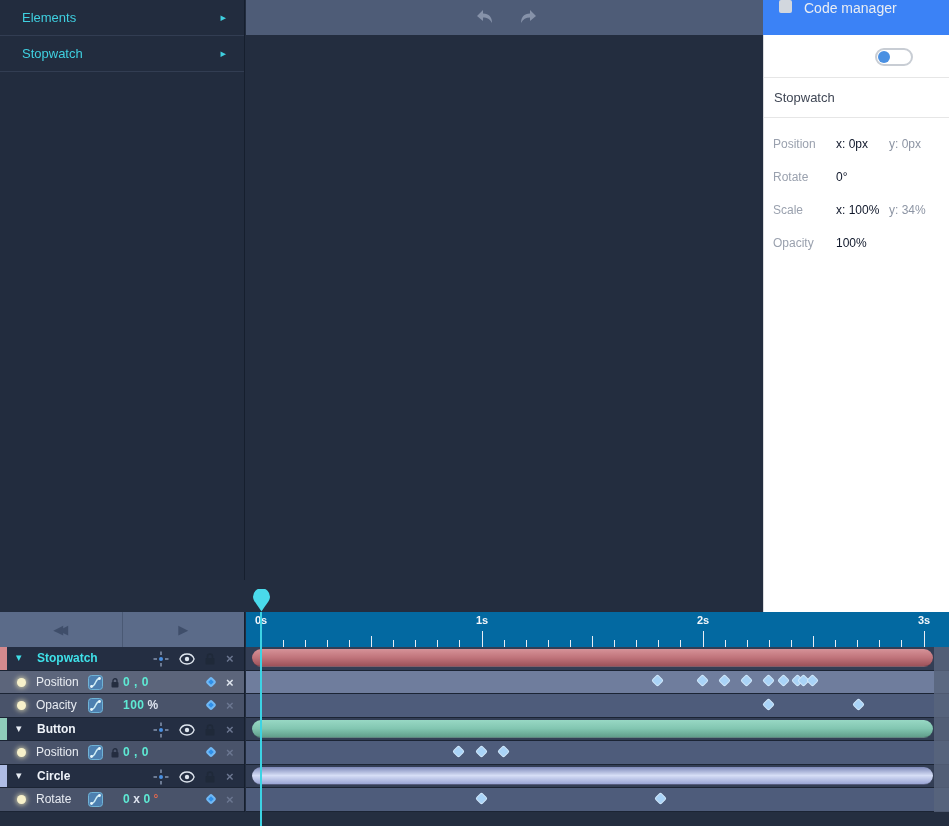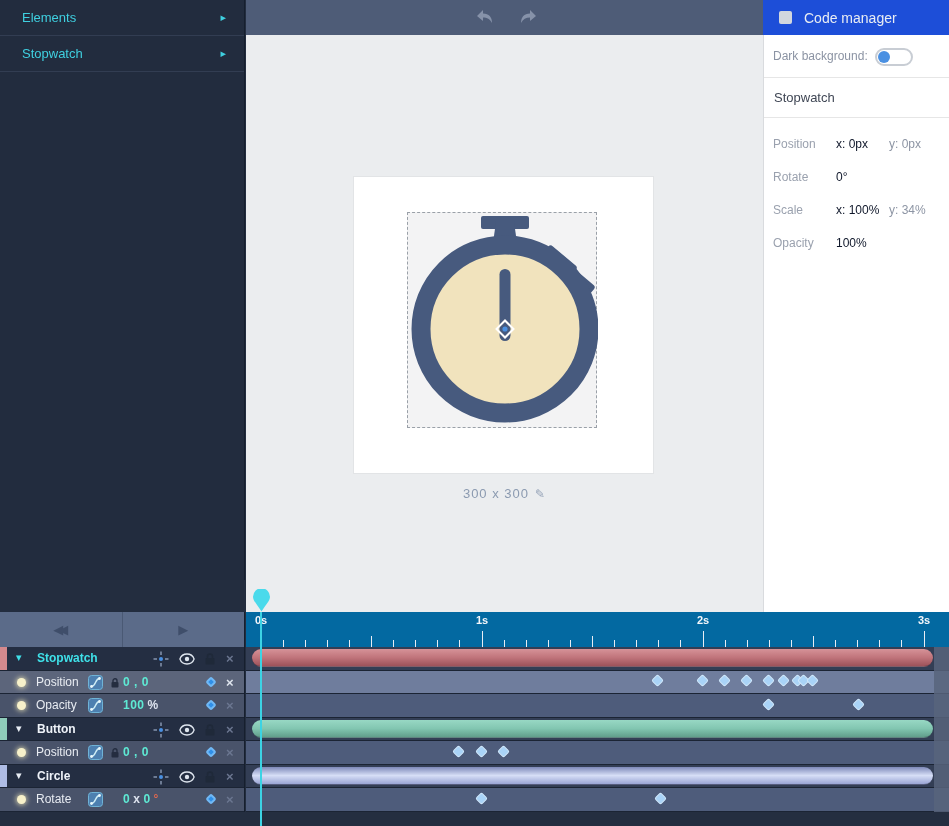--- a/index.html
+++ b/index.html
@@ -53,21 +53,21 @@
   #toolbar { position:absolute; left:246px; top:0; width:517px; height:35px; background:#4e5c77; }
   .tb-ico { position:absolute; top:9px; width:22px; height:16px; cursor:pointer; }
   #undo { left:228px; } #redo { left:271px; }
   #canvas { position:absolute; left:246px; top:35px; width:517px; height:577px; background:#ebedef; }
   #artboard { position:absolute; left:107px; top:141px; width:301px; height:298px; background:#ffffff; border:1px solid #e2e4e6; }
   #sel-box { position:absolute; left:53px; top:35px; width:190px; height:216px; background:#f3f3f4; border:1px dashed #9aa0a8; cursor:move; }
   #size-label { position:absolute; left:0; top:451px; width:517px; text-align:center; color:#8b9ab0; font-size:13px; letter-spacing:1px; }
   #size-label .pencil { font-family:"DejaVu Sans",sans-serif; margin-left:6px; font-size:12px; color:#93a1b6; cursor:pointer; }
 
   
-  #right-header { position:absolute; left:763px; top:0; width:186px; height:35px; background:#1d4ed8; display:flex; align-items:center; cursor:pointer;}
+  #right-header { position:absolute; left:763px; top:0; width:186px; height:35px; background:#3b82f6; display:flex; align-items:flex-start; cursor:pointer;}
   #right-header .cb { width:13px; height:13px; background:#d2d7de; border-radius:2px; margin-left:16px; }
   #right-header .lbl { color:#e9edf3; font-size:14px; margin-left:12px; }
   #inspector { position:absolute; left:763px; top:35px; width:186px; height:577px; background:#ffffff; border-left:1px solid #d9dbde; }
   #dark-row { position:relative; height:43px; border-bottom:1px solid #e6e6e6; }
   #dark-row .lbl { position:absolute; left:9px; top:0; line-height:43px; font-size:12px; color:#8b93a3; }
   #toggle { position:absolute; right:36px; top:13px; width:38px; height:18px; border:2px solid #c8cdd4; border-radius:10px; background:#fff; cursor:pointer; }
   #toggle .knob { position:absolute; left:1px; top:1px; width:12px; height:12px; border-radius:50%; background:#4a90e2; }
   #el-name-row { height:40px; border-bottom:1px solid #e6e6e6; line-height:40px; padding-left:10px; font-size:13px; color:#3f4654; }
   .insp-row { position:relative; height:33px; font-size:12px; }
   .insp-row .plabel { position:absolute; left:9px; top:0; line-height:33px; color:#9aa1ae; }
@@ -259,53 +259,27 @@
 
   <div id="toolbar">
     <span class="tb-ico" id="undo"><svg width="22" height="16" viewBox="0 0 22 16">
           <path d="M3 7 9 1v3.4c6 0 9 3.6 9 9.6-2-4-5-5.6-9-5.6V12Z" fill="#8692a9"></path>
         </svg></span>
     <span class="tb-ico" id="redo"><svg width="22" height="16" viewBox="0 0 22 16" style="transform:scaleX(-1)">
           <path d="M3 7 9 1v3.4c6 0 9 3.6 9 9.6-2-4-5-5.6-9-5.6V12Z" fill="#8692a9"></path>
         </svg></span>
   </div>
 
-  <div id="canvas">
-    <div id="artboard">
-      <div id="sel-box">
-        <svg width="190" height="216" viewBox="0 0 190 216">
-          <rect x="73" y="3" width="48" height="13" rx="2" fill="#475a7e"></rect>
-          <path d="M88 8 L106 8 L110 38 L84 38 Z" fill="#475a7e"></path>
-          <g transform="rotate(40 151 49)">
-              <rect x="133" y="41" width="36" height="17" rx="3" fill="#475a7e"></rect>
-            </g>
-          <g transform="rotate(40 172 71)">
-              <rect x="158" y="63" width="28" height="15" rx="3" fill="#475a7e"></rect>
-            </g>
-          <circle cx="97" cy="116" r="84" fill="#f1e3bd" stroke="#475a7e" stroke-width="19"></circle>
-          <rect x="91.5" y="56" width="11" height="72" rx="5.5" fill="#475a7e"></rect>
-          <g transform="translate(97,116)">
-            <rect x="-6" y="-6" width="12" height="12" transform="rotate(45)" fill="none" stroke="#ffffff" stroke-width="2"></rect>
-            <circle r="2.6" fill="#4a90e2"></circle>
-          </g>
-        </svg>
-      </div>
-    </div>
-    <div id="size-label">
-      <span>300  x  300</span><span class="pencil">✎</span>
-    </div>
-  </div>
 
   <div id="right-header">
     <span class="cb"></span>
     <span class="lbl">Code manager</span>
   </div>
   <div id="inspector">
     <div id="dark-row">
-      <span class="lbl">Dark background:</span>
       <span id="toggle">
           <span class="knob"></span>
         </span>
     </div>
     <div id="el-name-row">Stopwatch</div>
     <div id="insp-rows">
       <div class="insp-row">
         <span class="plabel">Position</span>
         <span class="v1">x: 0px</span>
         <span class="v2">y: 0px</span>

